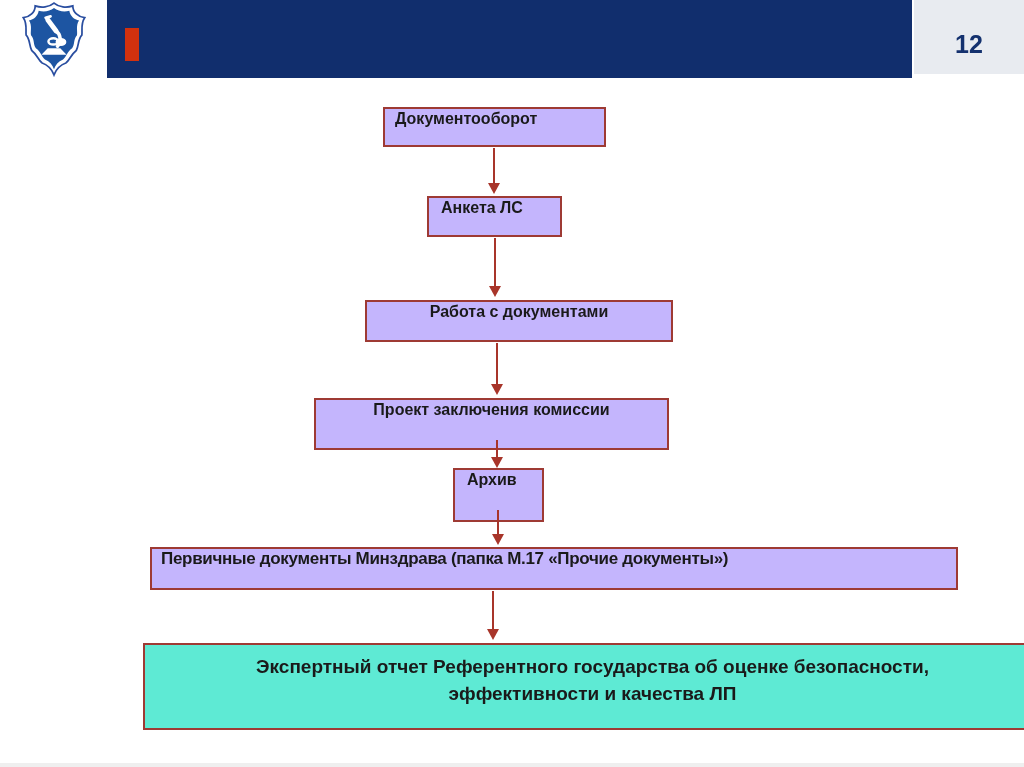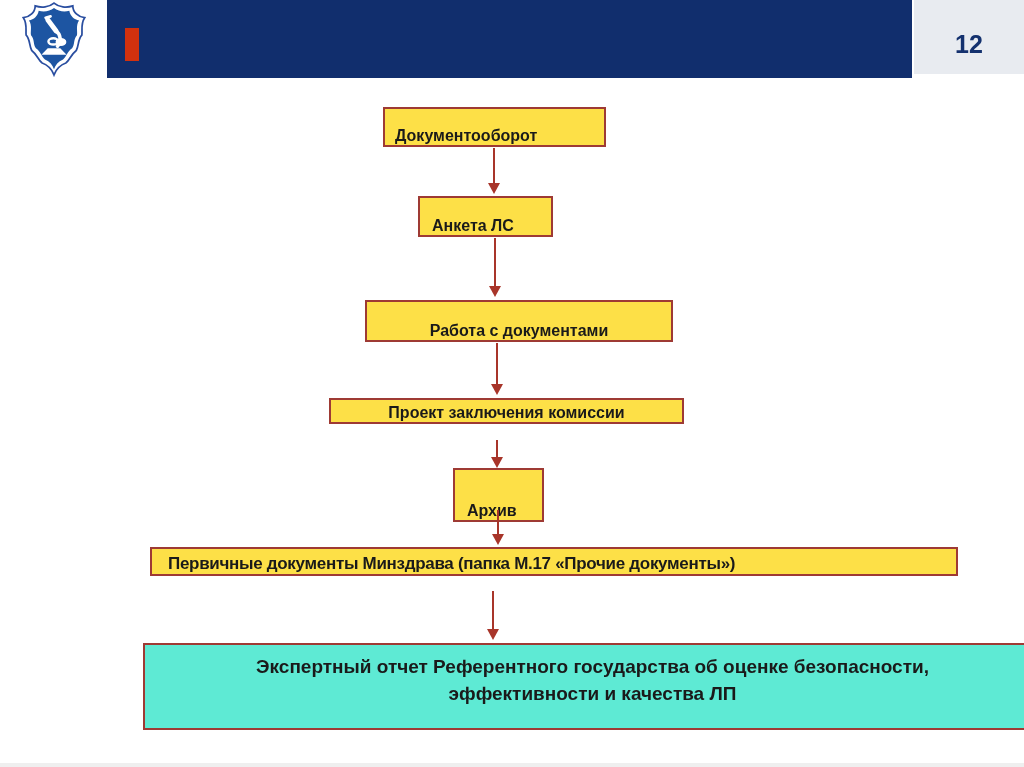--- a/index.html
+++ b/index.html
@@ -11,29 +11,29 @@
   .logo { position:absolute; left:11px; top:1px; width:86px; height:78px; }
   .header-bar { position:absolute; left:107px; top:0; width:805px; height:78px;
                 background:#112e6d; }
   .accent { position:absolute; left:18px; top:28px; width:14px; height:33px;
             background:#d2310e; }
   .page-box { position:absolute; left:914px; top:0; width:110px; height:74px;
               background:#e8ebf0; display:flex; align-items:center; justify-content:center; }
   .page-num { color:#14316e; font-size:25px; font-weight:bold; padding-top:14px; }
 
   
-  .fbox { position:absolute; background:#fde047; border:2px solid #9e3a34;
-          display:flex; align-items:flex-end; color:#1a1a1a;
+  .fbox { position:absolute; background:#c4b5fd; border:2px solid #9e3a34;
+          display:flex; align-items:flex-start; color:#1a1a1a;
           font-weight:bold; font-size:16px; line-height:1.2; }
   .b0 { left:383px; top:107px;  width:223px; height:40px; padding-left:10px; }
-  .b1 { left:418px; top:196px;  width:135px; height:41px; padding-left:12px; }
+  .b1 { left:427px; top:196px;  width:135px; height:41px; padding-left:12px; }
   .b2 { left:365px; top:300px;  width:308px; height:42px; justify-content:center; text-align:center; }
-  .b3 { left:329px; top:398px;  width:355px; height:26px; justify-content:center; text-align:center; }
+  .b3 { left:314px; top:398px;  width:355px; height:52px; justify-content:center; text-align:center; }
   .b4 { left:453px; top:468px;  width:91px;  height:54px; padding-left:12px; }
-  .b5 { left:150px; top:547px;  width:808px; height:29px; padding-left:16px;
+  .b5 { left:150px; top:547px;  width:808px; height:43px; padding-left:9px;
         font-size:17px; letter-spacing:-0.3px; }
   .b6 { left:143px; top:643px;  width:899px; height:87px; background:#5eead4;
         align-items:flex-start; justify-content:center; text-align:center;
         padding:9px 55px 0 55px; font-size:19px; line-height:1.4; }
 
   
   .arrow { position:absolute; width:2px; background:#a8352a; }
   .arrow::after { content:""; position:absolute; left:-5px; bottom:-11px;
                   border-left:6px solid transparent; border-right:6px solid transparent;
                   border-top:11px solid #a8352a; }

